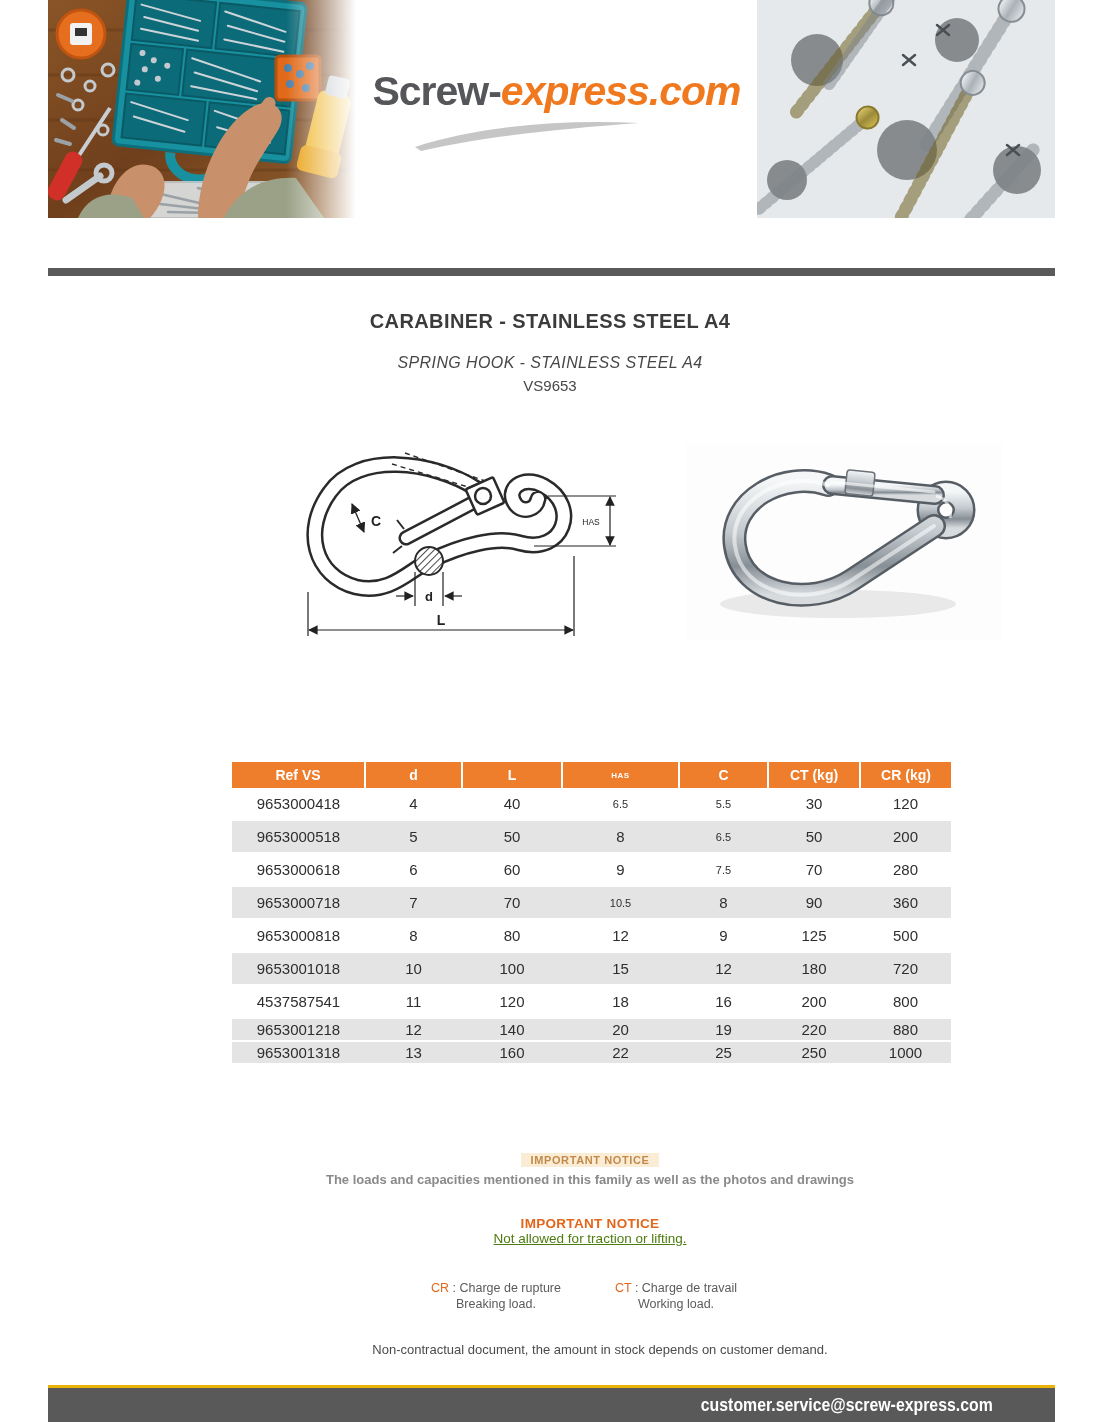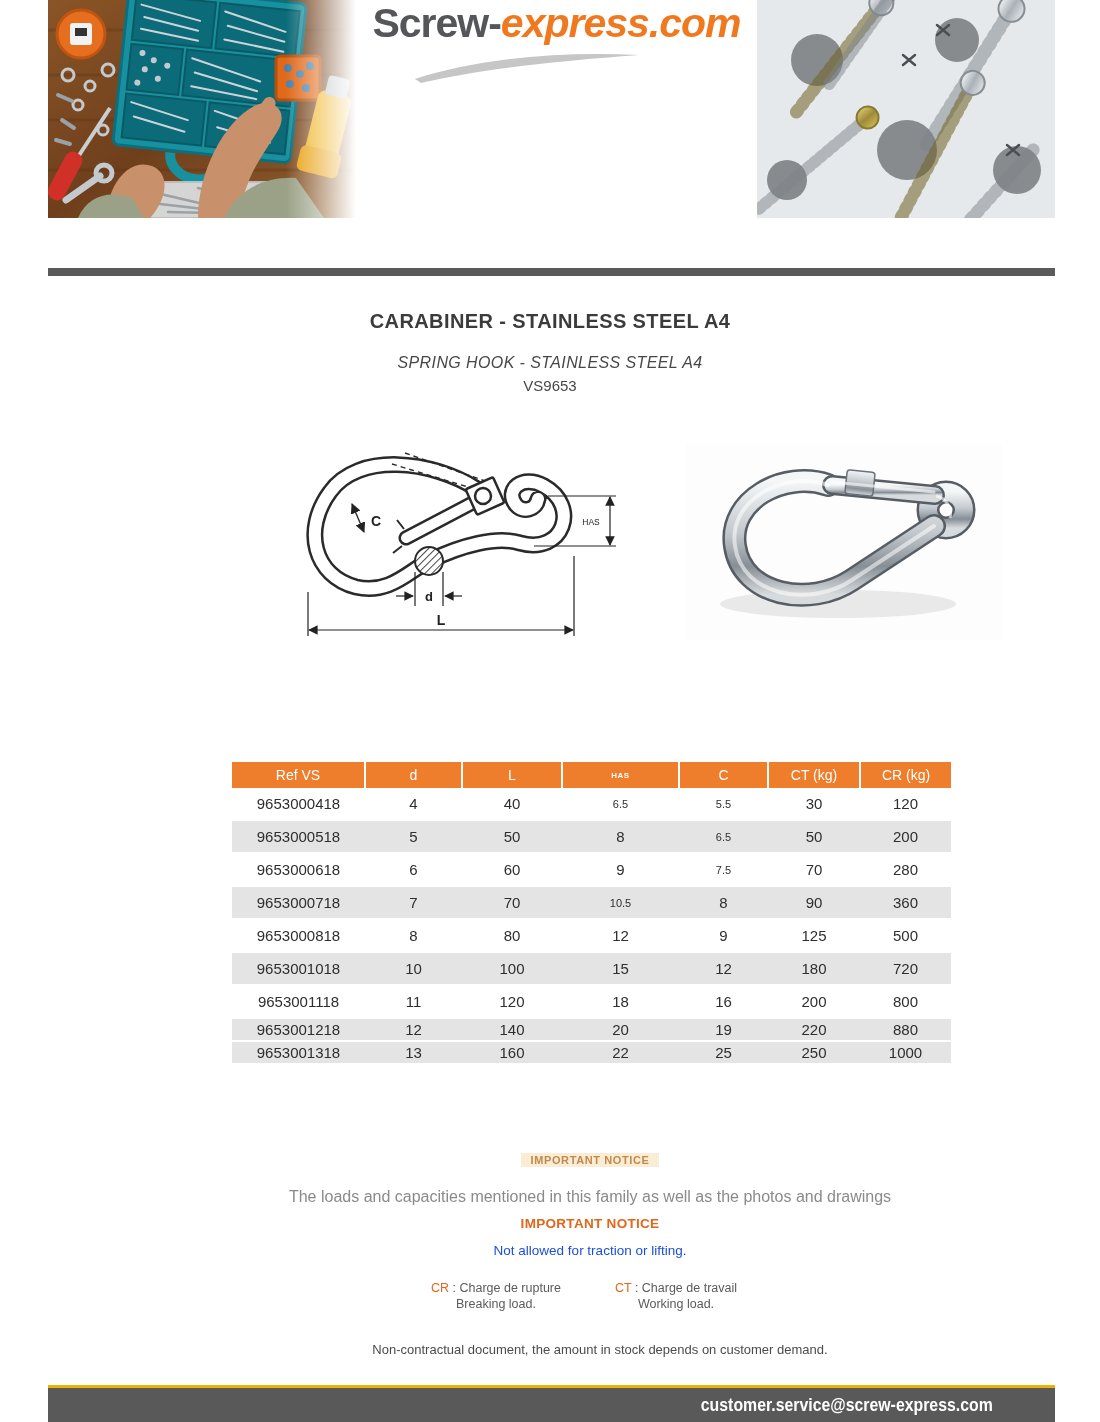--- a/index.html
+++ b/index.html
@@ -4,21 +4,21 @@
 <style>
   html,body{margin:0;padding:0;background:#ffffff;}
   #page{position:relative;width:1100px;height:1422px;background:#fff;overflow:hidden;
         font-family:"Liberation Sans",sans-serif;color:#3a3a3a;}
 
   
   .hdr-photo{position:absolute;top:0;height:218px;overflow:hidden;}
   .hdr-left{left:48px;width:308px;}
   .hdr-right{left:757px;width:298px;}
   .hdr-center{position:absolute;left:356px;top:0;width:401px;height:218px;
-              display:flex;flex-direction:column;align-items:center;}
+              display:flex;flex-direction:column;align-items:center;justify-content:center;}
   .logo-line{font-size:41px;font-weight:700;white-space:nowrap;letter-spacing:-1px;}
   .logo-p1{color:#55565a;}
   .logo-p2{color:#f0791f;font-style:italic;}
   .logo-swoosh{margin-top:2px;margin-left:-60px;}
 
   
   .banner{position:absolute;left:48px;top:218px;width:1007px;height:50px;background:#ee7524;
           text-align:center;color:#fff;}
   .banner .txt{display:inline-block;font-size:37px;font-weight:800;line-height:50px;
                transform:scaleX(.85) scaleY(1.08);letter-spacing:0px;}
@@ -30,42 +30,42 @@
   .p-sub{font-size:16px;font-style:italic;color:#474747;margin-top:21px;letter-spacing:.4px;}
   .p-ref{font-size:15px;color:#474747;margin-top:5px;text-align:center;}
 
   
   .fig-drawing{position:absolute;left:292px;top:444px;width:346px;height:214px;}
   .fig-photo{position:absolute;left:686px;top:444px;width:316px;height:196px;}
 
   
   .spec-table{position:absolute;left:232px;top:762px;width:719px;border-collapse:collapse;
               table-layout:fixed;}
-  .spec-table th{background:#ee7d2c;color:#fff;font-size:14px;font-weight:400;
+  .spec-table th{background:#ee7d2c;color:#fff;font-size:14px;font-weight:700;
                  padding:5px 2px;border-left:2px solid #fff;}
   .spec-table th:first-child{border-left:none;}
   .spec-table th.small-header{font-size:8px;font-weight:700;letter-spacing:.5px;}
   .spec-table td{text-align:center;font-size:15px;color:#2e2e2e;padding:7px 2px;
                  border-bottom:2px solid #fff;}
   .spec-table tr.shaded td{background:#e4e4e4;}
   .spec-table tr.compact td{padding:2px 2px;}
   .spec-table td.small-val{font-size:11px;}
 
   
   .notice1{position:absolute;left:240px;top:1150px;width:700px;text-align:center;}
   .notice1 .n-title{display:inline-block;background:#fbecd5;color:#c28a4a;font-size:11px;
                     padding:1px 10px;letter-spacing:.6px;font-weight:600;}
-  .notice1 .n-l1{font-size:16px;color:#8a8a8a;margin-top:20px;}
+  .notice1 .n-l1{font-size:13px;color:#8a8a8a;margin-top:4px;font-weight:bold;}
   .notice1 .n-l2{font-size:14px;color:#8f8f8f;margin-top:2px;max-width:620px;
                  margin-left:auto;margin-right:auto;line-height:1.25;}
   .notice2{position:absolute;left:240px;top:1216px;width:700px;text-align:center;}
   .notice2 .n-title{color:#e2661c;font-weight:700;font-size:13.5px;letter-spacing:.3px;}
   .notice2 .n-l1{font-size:13.5px;color:#4d4d4d;margin-top:2px;max-width:590px;
                  margin-left:auto;margin-right:auto;line-height:1.25;}
-  .notice2 .n-l2{font-size:13.5px;color:#1d4ed8;margin-top:12px;}
+  .notice2 .n-l2{font-size:13.5px;color:#4d7c0f;margin-top:0;text-decoration:underline;}
 
   
   .legend-item{position:absolute;top:1280px;text-align:center;font-size:12.5px;color:#5b5b5b;
                line-height:1.3;}
   .legend-cr{left:416px;width:160px;}
   .legend-ct{left:591px;width:170px;}
   .legend-abbr{color:#e2661c;}
 
   
   .footer-note{position:absolute;left:100px;top:1342px;width:1000px;text-align:center;
@@ -397,21 +397,21 @@
         <tr class="shaded">
           <td>9653001018</td>
           <td>10</td>
           <td>100</td>
           <td>15</td>
           <td>12</td>
           <td>180</td>
           <td>720</td>
         </tr>
         <tr>
-          <td>9653001118</td>
+          <td>4537587541</td>
           <td>11</td>
           <td>120</td>
           <td>18</td>
           <td>16</td>
           <td>200</td>
           <td>800</td>
         </tr>
         <tr class="shaded compact">
           <td>9653001218</td>
           <td>12</td>

